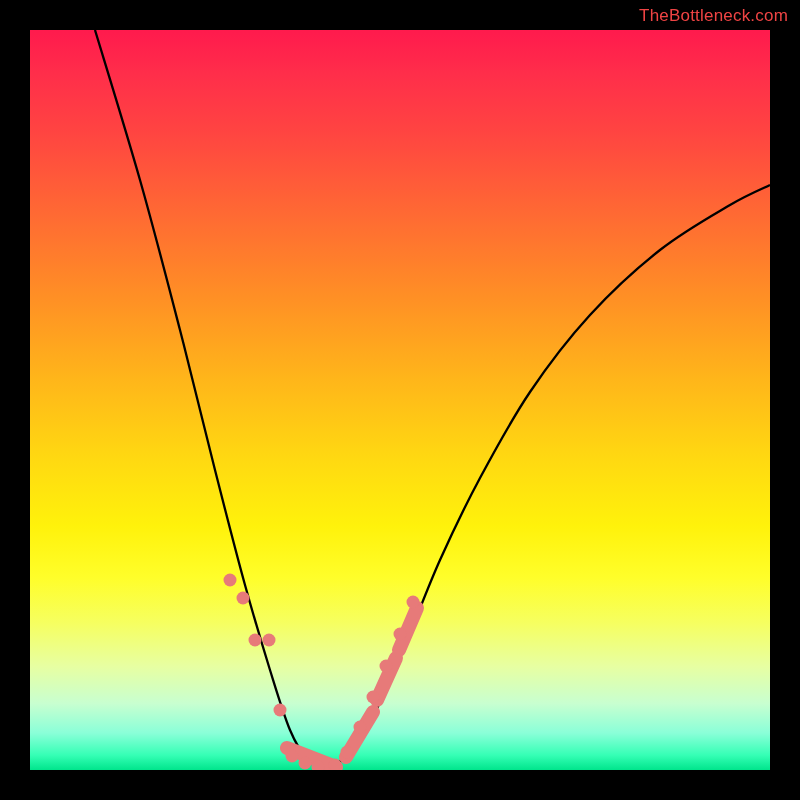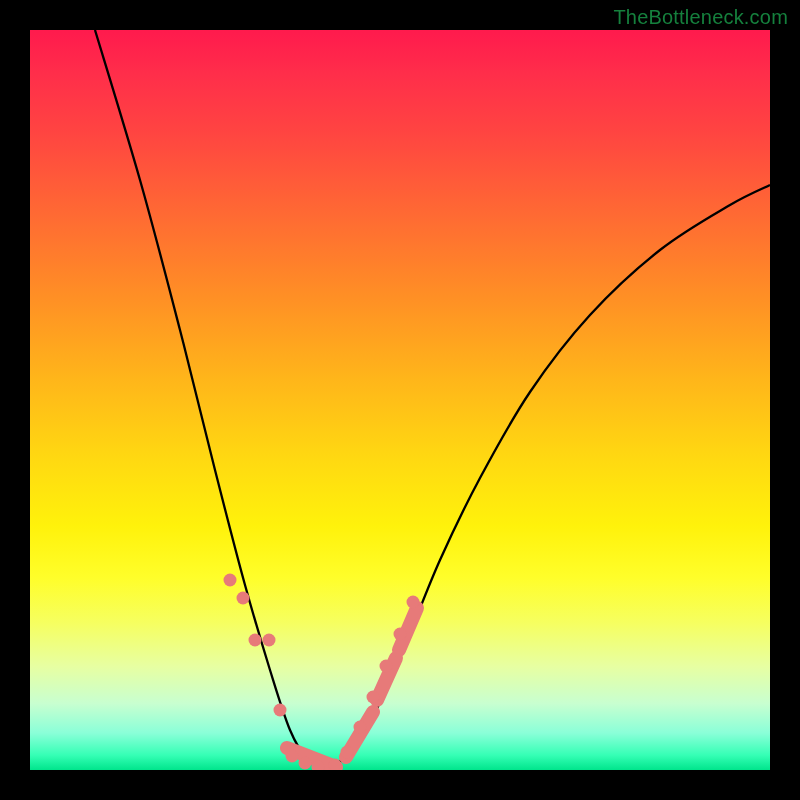--- a/index.html
+++ b/index.html
@@ -56,23 +56,23 @@
     position: absolute;
     left: 0;
     top: 0;
     width: 100%;
     height: 100%;
   }
   .watermark {
     position: absolute;
     top: 6px;
     right: 12px;
-    font-size: 20px;
+    font-size: 17px;
     font-weight: 400;
-    color: #15803d;
+    color: #ef4444;
     letter-spacing: 0.2px;
   }
   .curve-path {
     fill: none;
     stroke: #000;
     stroke-width: 2.3;
   }
   .dot {
     fill: #e77a79;
   }

